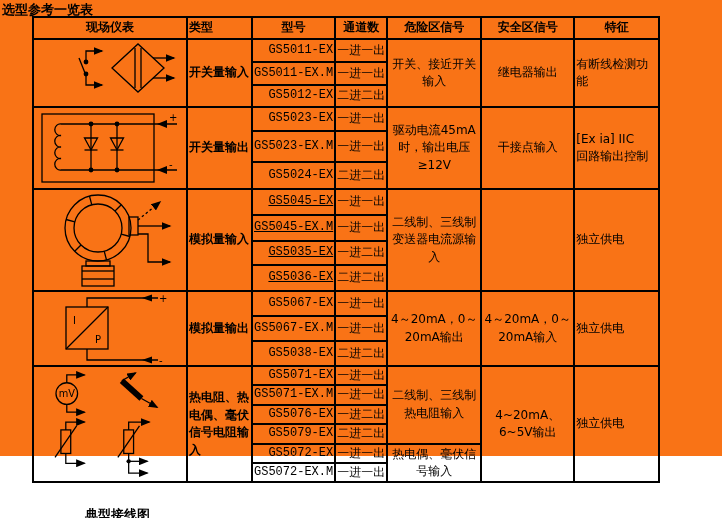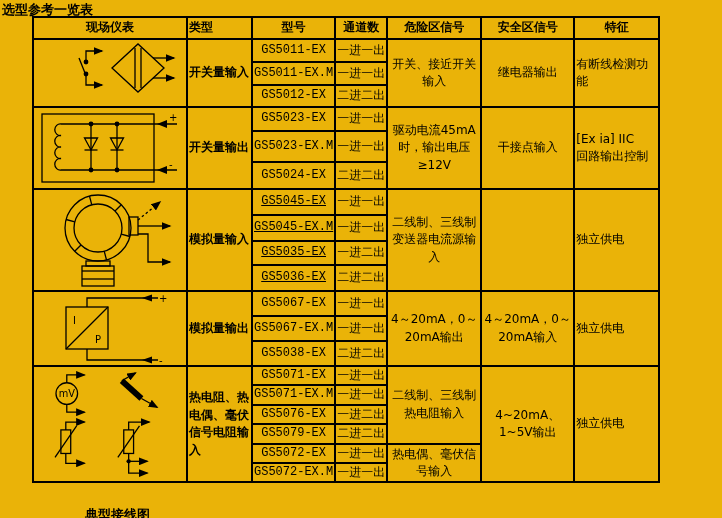--- a/index.html
+++ b/index.html
@@ -1,28 +1,28 @@
 <!DOCTYPE html>
 <html><head>
 <meta charset="utf-8">
 <style>
   html,body{margin:0;padding:0;background:#fff;}
   body{width:722px;height:518px;overflow:hidden;color:#000;
        font-family:"DejaVu Sans","Liberation Sans",sans-serif;}
-  .page{position:relative;width:722px;height:518px;background:#eab308;}
+  .page{position:relative;width:722px;height:456px;background:#f97316;}
   .title{position:absolute;left:2px;top:1px;font-size:13px;font-weight:bold;}
   .footer{position:absolute;left:85px;top:506px;font-size:13px;font-weight:bold;}
   table.sel{position:absolute;left:32px;top:16px;border-collapse:collapse;table-layout:fixed;}
   .sel td,.sel th{border:2px solid #000;font-size:12px;line-height:1.45;padding:0 1px;overflow:hidden;}
   .sel th{font-weight:bold;text-align:center;vertical-align:middle;}
   .sel th.hl{text-align:left;margin-left:40px;}
   .c-diag{text-align:center;vertical-align:middle;padding:0;}
   .c-type{font-weight:bold;text-align:left;vertical-align:middle;}
   .c-model{font-family:"Liberation Mono","DejaVu Sans Mono",monospace;font-size:11px;
-           text-align:center;white-space:nowrap;vertical-align:middle;}
+           text-align:right;white-space:nowrap;vertical-align:middle;}
   .c-model.u{text-decoration:underline;}
   .c-ch{text-align:center;white-space:nowrap;padding:0;vertical-align:middle;margin-left:14px;}
   .c-haz{text-align:center;vertical-align:middle;}
   .c-safe{text-align:center;vertical-align:middle;}
   .c-feat{text-align:left;vertical-align:middle;white-space:pre-line;}
   svg{display:block;margin:0 auto;}
   .ln{stroke:#000;stroke-width:1.3;fill:none;}
   .thk{stroke:#000;stroke-width:6;fill:none;}
   .fl{fill:#000;stroke:none;}
   svg text{font-size:10px;fill:#000;font-family:"DejaVu Sans",sans-serif;}
@@ -228,21 +228,21 @@
             <line class="ln" x1="89" y1="86" x2="89" y2="94"></line>
             <circle class="fl" cx="89" cy="94" r="2.2"></circle>
             <line class="ln" x1="89" y1="94" x2="108" y2="94" marker-end="url(#arr)"></line>
             <polyline class="ln" points="89,94 89,106 108,106" marker-end="url(#arr)"></polyline>
           </svg>
         </td>
         <td class="c-type" rowspan="6">热电阻、热电偶、毫伏信号电阻输入</td>
         <td class="c-model">GS5071-EX</td>
         <td class="c-ch">一进一出</td>
         <td class="c-haz" rowspan="4">二线制、三线制热电阻输入</td>
-        <td class="c-safe" rowspan="6">4~20mA、1~5V输出</td>
+        <td class="c-safe" rowspan="6">4~20mA、6~5V输出</td>
         <td class="c-feat" rowspan="6">独立供电</td>
       </tr>
       <tr style="height:17px">
         <td class="c-model">GS5071-EX.M</td>
         <td class="c-ch">一进一出</td>
       </tr>
       <tr style="height:17px">
         <td class="c-model">GS5076-EX</td>
         <td class="c-ch">一进二出</td>
       </tr>

